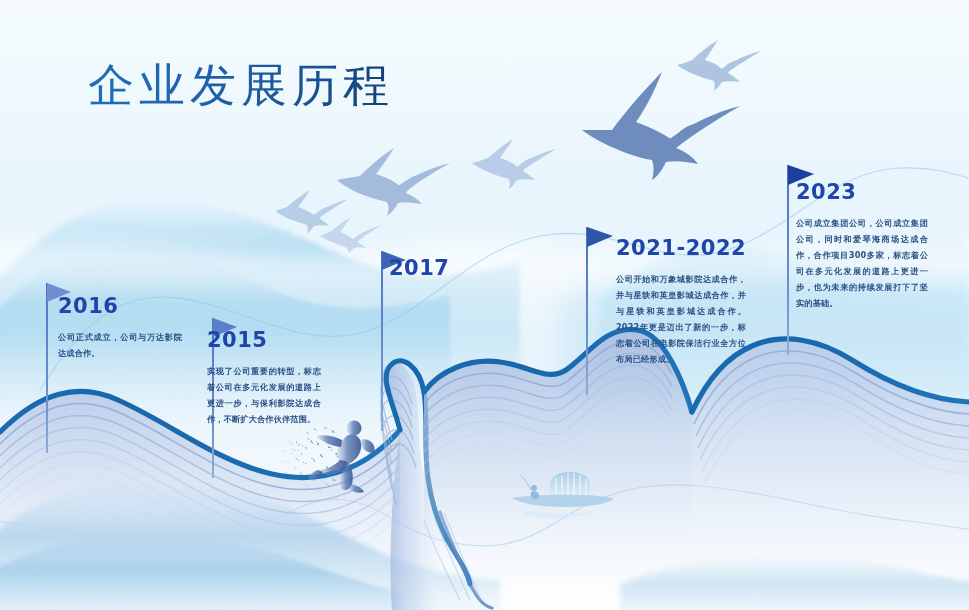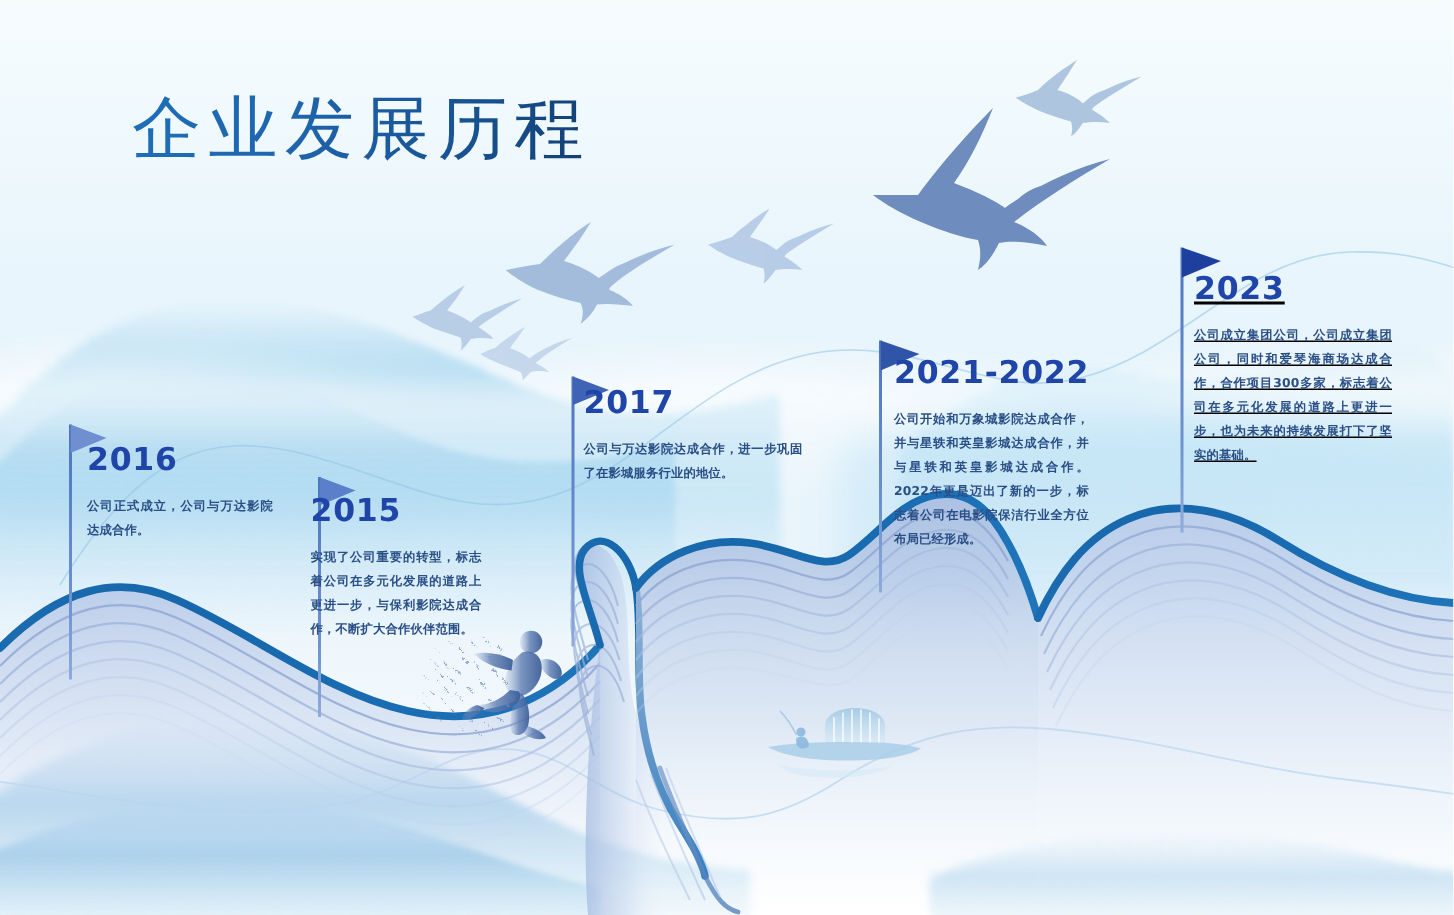--- a/index.html
+++ b/index.html
@@ -512,26 +512,25 @@
     <div class="desc">公司正式成立，公司与万达影院达成合作。</div>
   </div>
 
   <div class="ms" style="left:207px;top:330px;width:114px;">
     <div class="year">2015</div>
     <div class="desc">实现了公司重要的转型，标志着公司在多元化发展的道路上更进一步，与保利影院达成合作，不断扩大合作伙伴范围。</div>
   </div>
 
   <div class="ms" style="left:389px;top:258px;width:146px;">
     <div class="year">2017</div>
-    <div class="desc">公司与万达影院达成合作，进一步巩固了在影城服务行业的地位。</div>
-  </div>
-
-  <div class="ms" style="left:596px;top:238px;width:130px;">
+  </div>
+
+  <div class="ms" style="left:616px;top:238px;width:130px;">
     <div class="year">2021-2022</div>
     <div class="desc">公司开始和万象城影院达成合作，并与星轶和英皇影城达成合作，并与星轶和英皇影城达成合作。2022年更是迈出了新的一步，标志着公司在电影院保洁行业全方位布局已经形成。</div>
   </div>
 
-  <div class="ms" style="left:796px;top:182px;width:132px;text-decoration:underline;">
+  <div class="ms" style="left:796px;top:182px;width:132px;">
     <div class="year">2023</div>
     <div class="desc">公司成立集团公司，公司成立集团公司，同时和爱琴海商场达成合作，合作项目300多家，标志着公司在多元化发展的道路上更进一步，也为未来的持续发展打下了坚实的基础。</div>
   </div>
 
 </div>
 
 </body></html>

